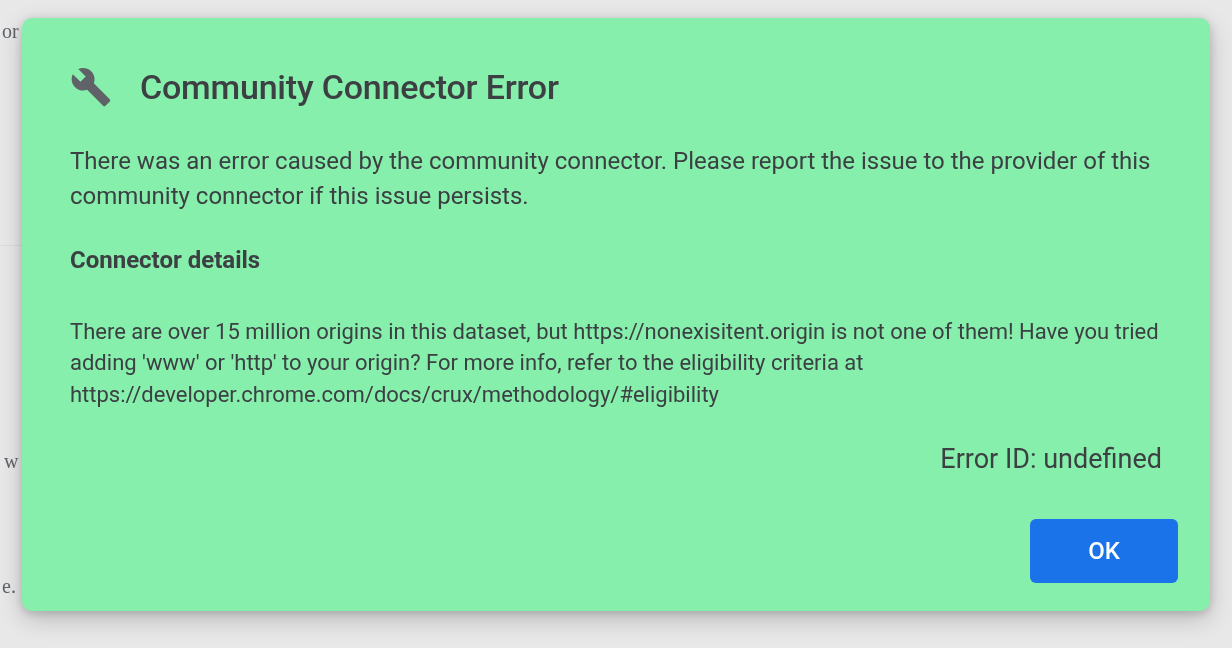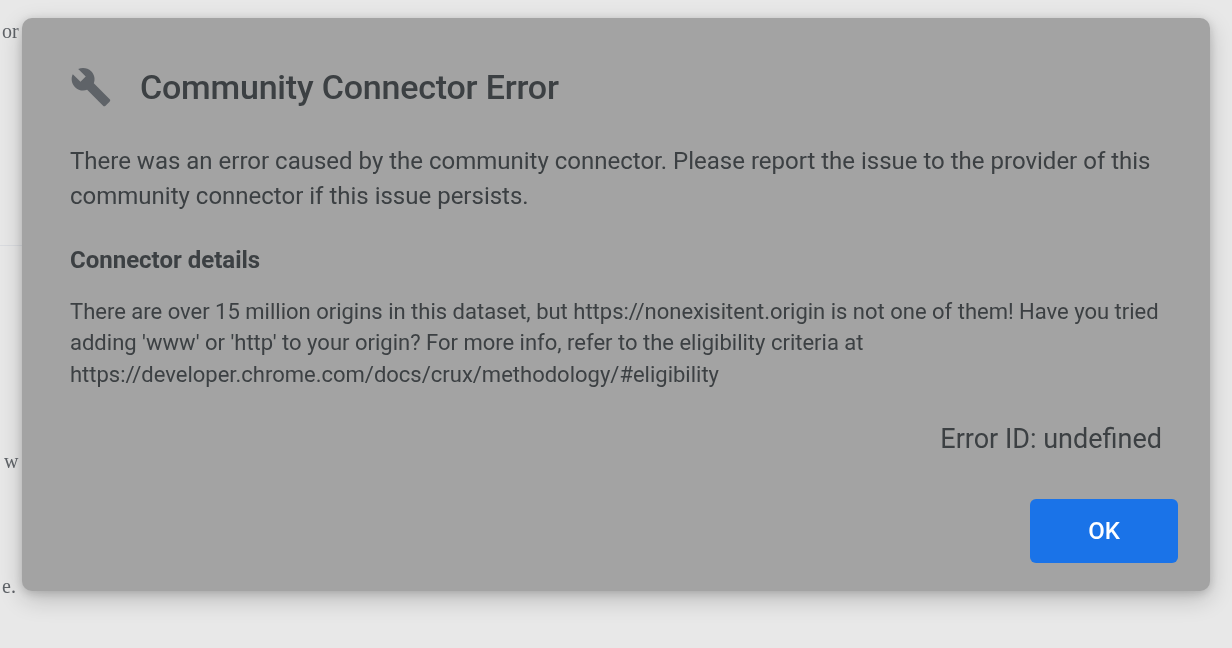--- a/index.html
+++ b/index.html
@@ -35,21 +35,21 @@
       left: 0;
       width: 100%;
       height: 100%;
       display: flex;
       align-items: flex-start;
       justify-content: center;
       padding-top: 18px;
     }
     
     .dialog {
-      background: #a3a3a3;
+      background: #86efac;
       border-radius: 10px;
       box-shadow: 0 8px 24px rgba(0,0,0,0.2), 0 2px 8px rgba(0,0,0,0.15);
       width: 1188px;
       padding: 0;
       display: flex;
       flex-direction: column;
     }
     
     .dialog-content {
       padding: 48px 48px 24px 48px;
@@ -80,21 +80,21 @@
       font-size: 24px;
       color: #3c4043;
       line-height: 1.45;
       margin-bottom: 32px;
     }
     
     .section-heading {
       font-size: 24px;
       font-weight: 700;
       color: #3c4043;
-      margin-bottom: 22px;
+      margin-bottom: 42px;
     }
     
     .detail-text {
       font-size: 22px;
       color: #3c4043;
       line-height: 1.45;
       margin-bottom: 32px;
     }
     
     .error-id {

